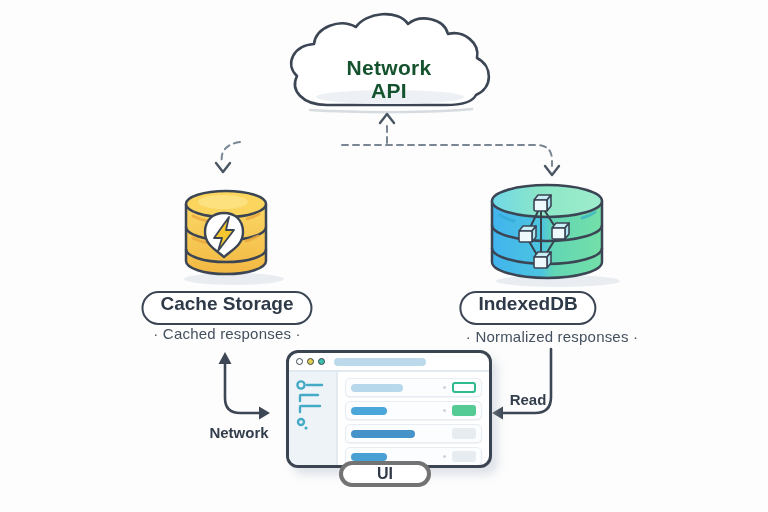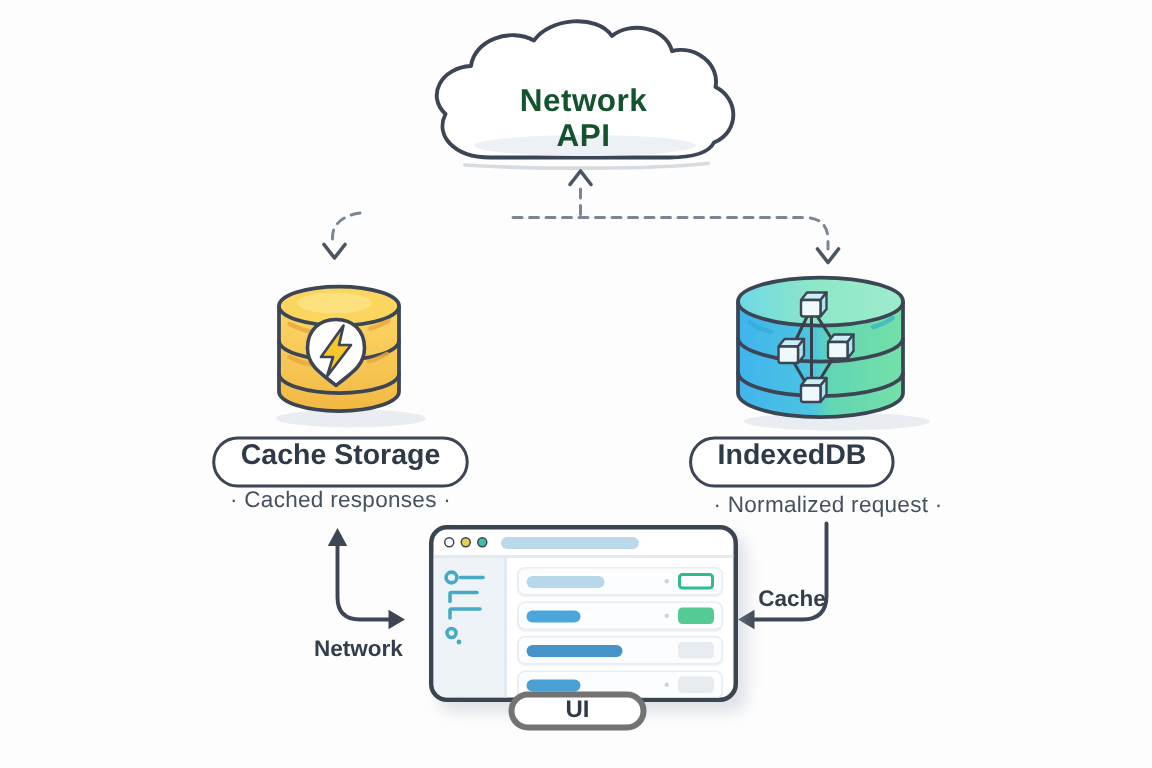--- a/index.html
+++ b/index.html
@@ -164,24 +164,24 @@
 
 
   <div class="pill" style="left:227px;top:291px;">
     <span>Cache Storage</span>
   </div>
   <div class="lbl caption" style="left:227px;top:325px;">·  Cached responses  ·</div>
 
   <div class="pill" style="left:528px;top:291px;">
     <span>IndexedDB</span>
   </div>
-  <div class="lbl caption" style="left:552px;top:328px;">·  Normalized request  ·</div>
+  <div class="lbl caption" style="left:552px;top:328px;">·  Normalized responses  ·</div>
 
   <div class="lbl flow-label" style="left:239px;top:424px;">Network</div>
-  <div class="lbl flow-label" style="left:528px;top:391px;">Cache</div>
+  <div class="lbl flow-label" style="left:528px;top:391px;">Read</div>
 
   <div class="window">
     <div class="titlebar">
       <span class="tl-dot tl-white"></span>
       <span class="tl-dot tl-yellow"></span>
       <span class="tl-dot tl-teal"></span>
       <span class="addrbar"></span>
     </div>
     <div class="winbody">
       <div class="sidebar">

